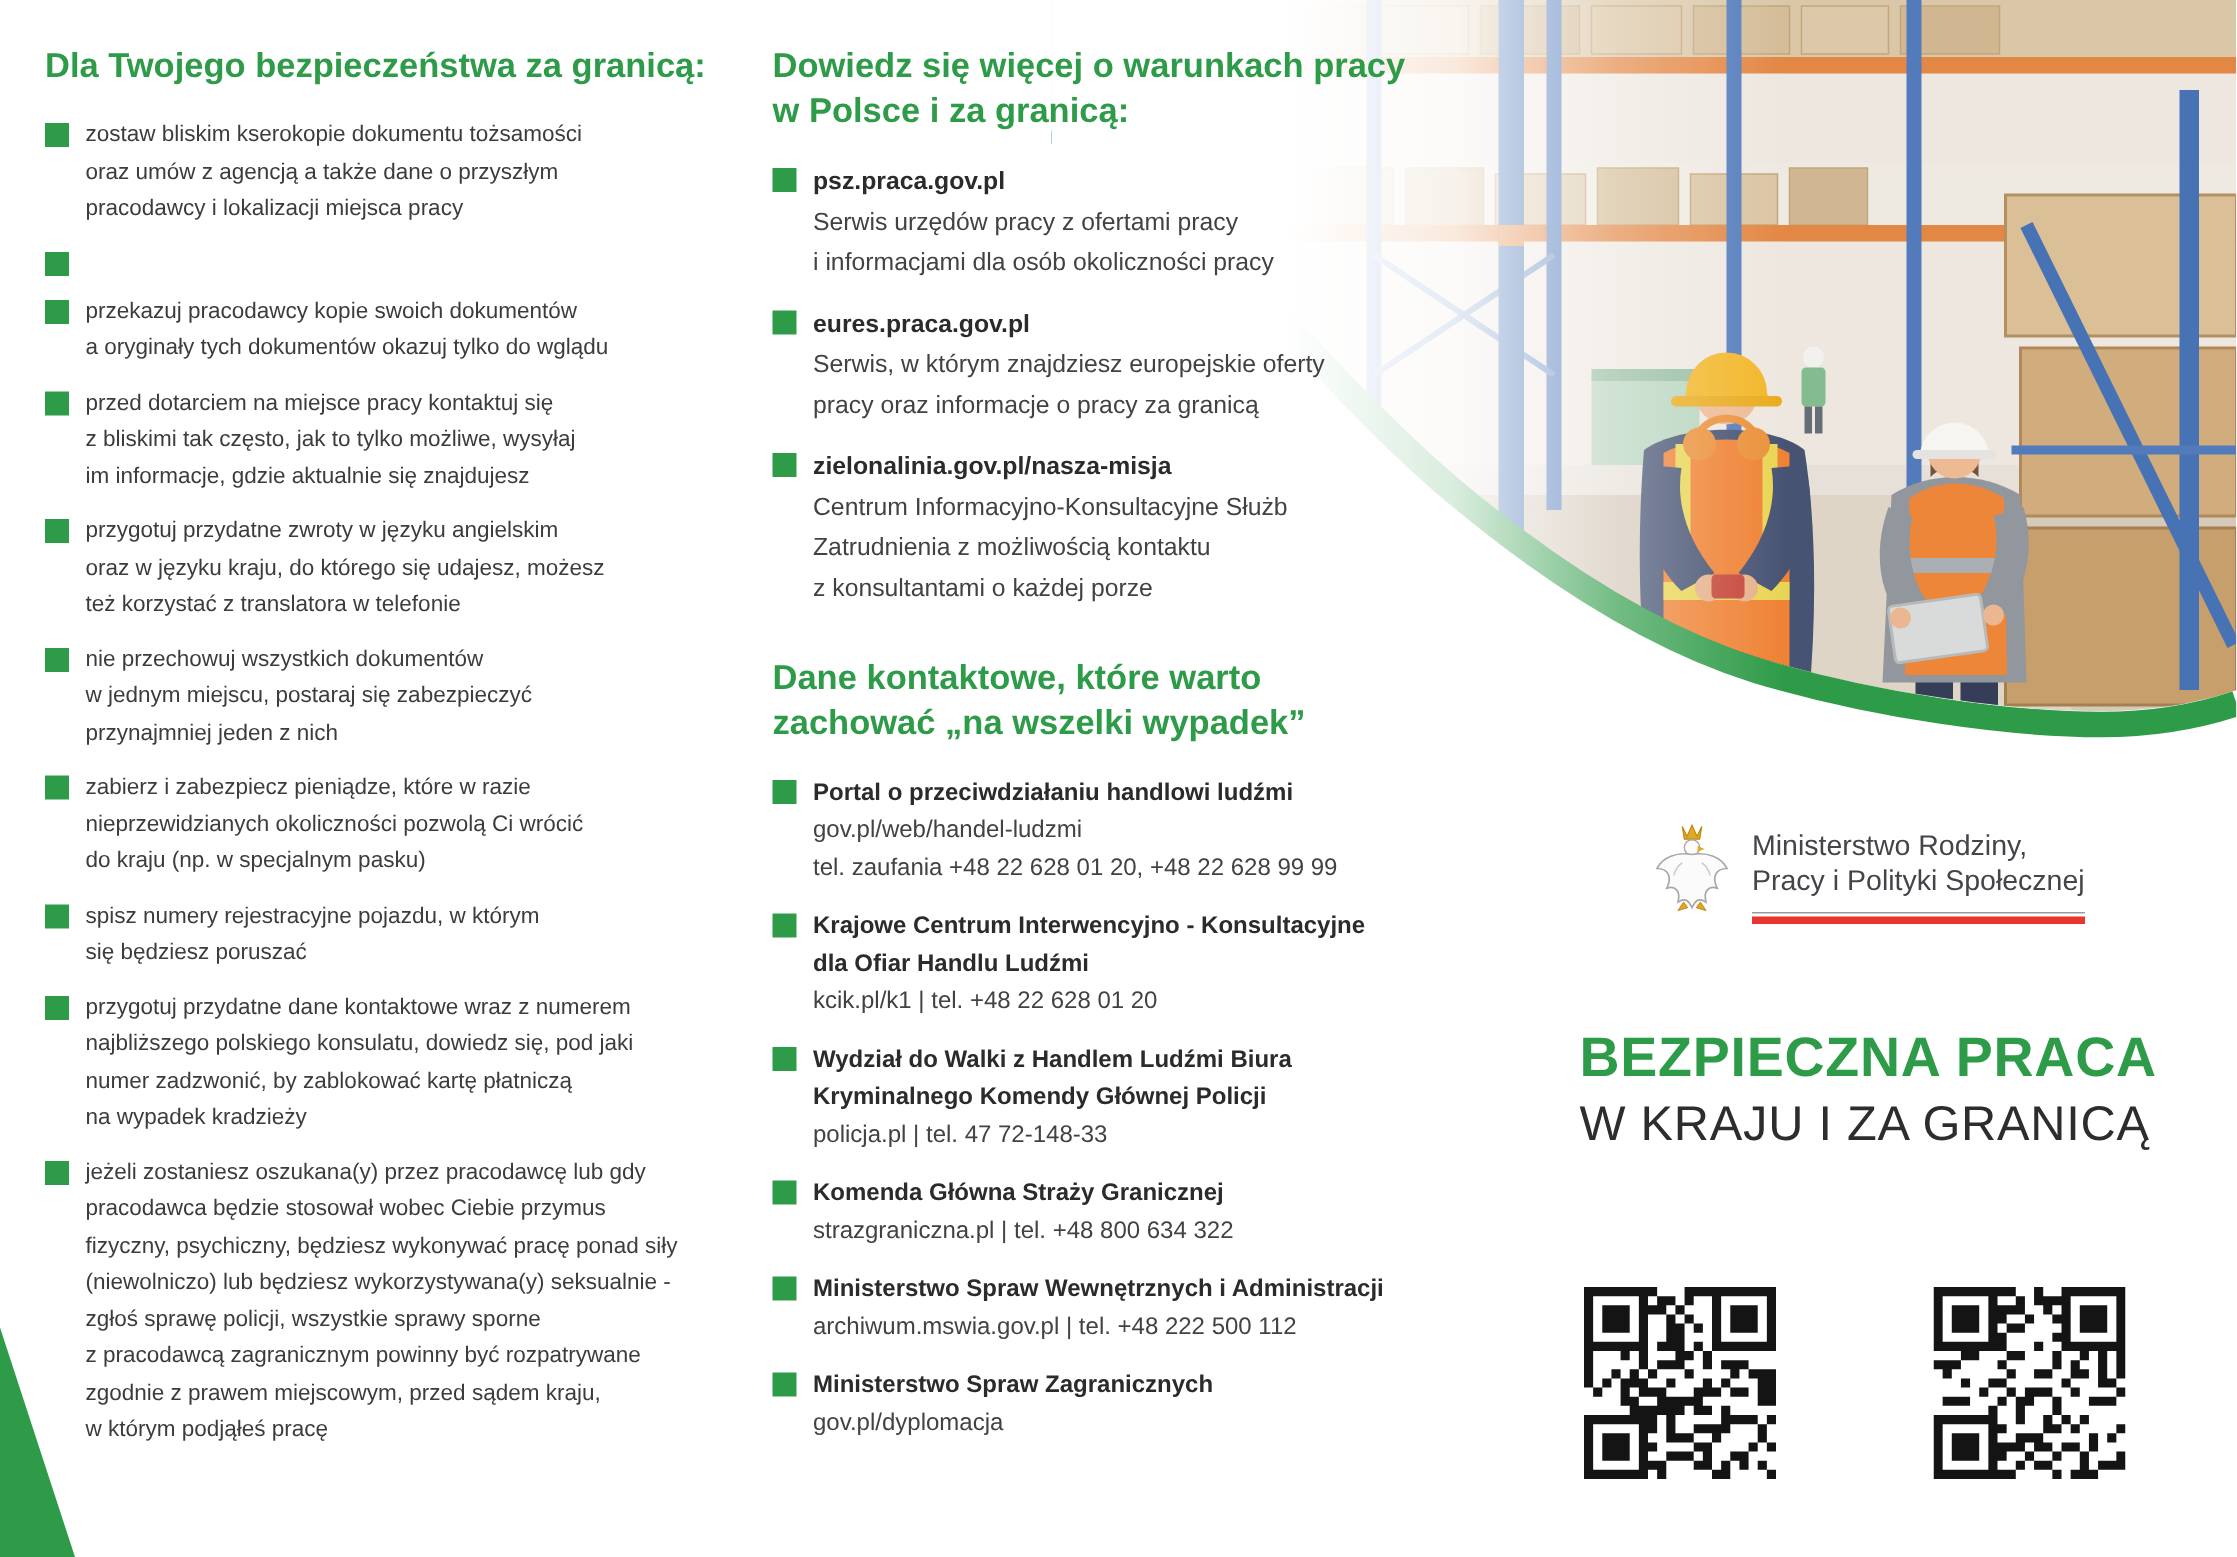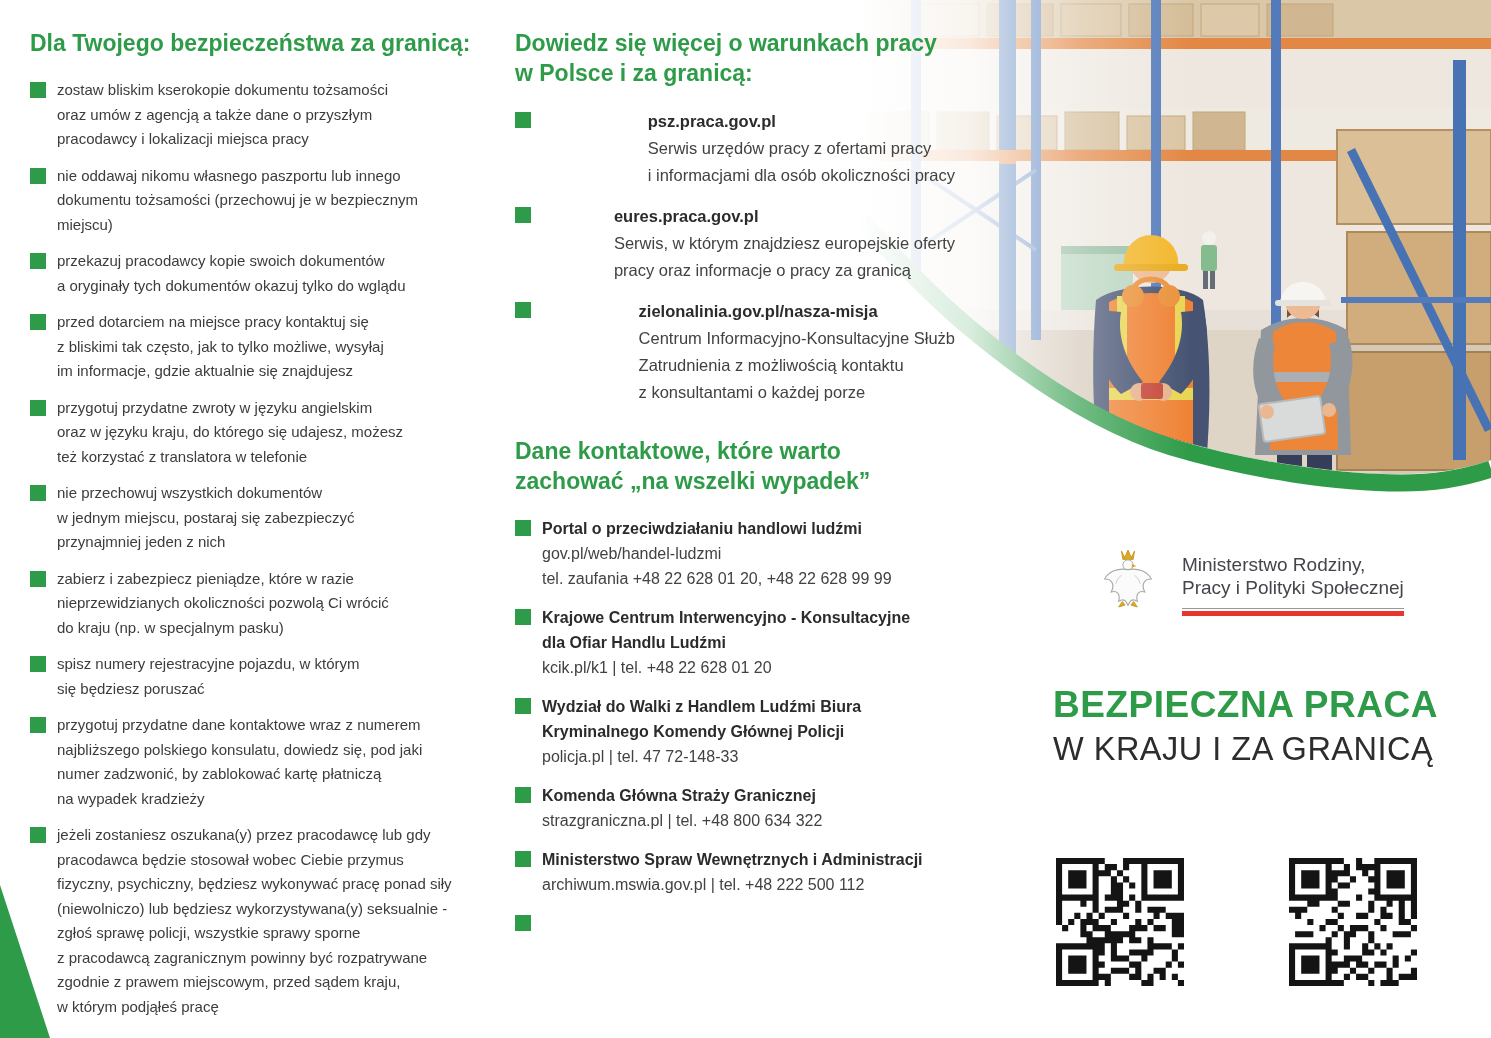--- a/index.html
+++ b/index.html
@@ -15,30 +15,30 @@
   }
   
   .col{position:absolute;z-index:2;}
   .col-left{left:30px;top:28px;width:445px;}
   .col-mid{left:515px;top:28px;width:440px;}
   .h1{font-size:23px;font-weight:700;color:var(--green);line-height:30px;white-space:pre-line;margin:0 0 20px 0;}
   .li{display:flex;gap:11px;margin-bottom:12px;}
   .sq{width:16px;height:16px;background:var(--green);flex:none;margin-top:4px;}
   .t{font-size:15px;line-height:24.5px;color:var(--text);white-space:pre-line;}
   
-  .info .li{margin-bottom:14px;justify-content:space-between;}
+  .info .li{margin-bottom:14px;}
   .it{font-size:16.5px;font-weight:700;color:#2b2b2b;line-height:27px;white-space:pre-line;}
   .id{font-size:16.5px;color:#424242;line-height:27px;white-space:pre-line;}
   .h1-second{margin-top:30px;margin-bottom:20px;}
   
   .contacts .li{margin-bottom:14px;}
   .ct{font-size:16px;font-weight:700;color:#2b2b2b;line-height:25px;white-space:pre-line;}
   .cd{font-size:16px;color:#424242;line-height:25px;white-space:pre-line;}
   
-  .logo{position:absolute;left:1100px;top:545px;display:flex;gap:26px;z-index:2;}
+  .logo{position:absolute;left:1100px;top:545px;display:flex;gap:12px;z-index:2;}
   .logo-text{font-size:19px;color:#43454b;line-height:23px;padding-top:8px;}
   .logo-rule{margin-top:9px;border-top:1px solid #9a9a9a;}
   .logo-redbar{height:5px;background:var(--red);margin-top:2px;}
   .main-title{position:absolute;left:1053px;top:684px;z-index:2;}
   .mt1{font-size:37px;font-weight:700;color:var(--green);letter-spacing:0.5px;line-height:42px;}
   .mt2{font-size:32.5px;font-weight:400;color:var(--dark);letter-spacing:0.5px;line-height:38px;margin-top:4px;}
   .qr{position:absolute;top:858px;width:128px;height:128px;z-index:2;background:#fff;}
   .qr-1{left:1056px;}
   .qr-2{left:1289px;}
   
@@ -174,23 +174,20 @@
   <div class="col col-left">
     <div class="h1">Dla Twojego bezpieczeństwa za granicą:</div>
     <div class="li">
       <span class="sq"></span>
       <span class="t">zostaw bliskim kserokopie dokumentu tożsamości
 oraz umów z agencją a także dane o przyszłym
 pracodawcy i lokalizacji miejsca pracy</span>
     </div>
     <div class="li">
       <span class="sq"></span>
-      <span class="t">nie oddawaj nikomu własnego paszportu lub innego
-dokumentu tożsamości (przechowuj je w bezpiecznym
-miejscu)</span>
     </div>
     <div class="li">
       <span class="sq"></span>
       <span class="t">przekazuj pracodawcy kopie swoich dokumentów
 a oryginały tych dokumentów okazuj tylko do wglądu</span>
     </div>
     <div class="li">
       <span class="sq"></span>
       <span class="t">przed dotarciem na miejsce pracy kontaktuj się
 z bliskimi tak często, jak to tylko możliwe, wysyłaj
@@ -308,20 +305,24 @@
       </div>
       <div class="li">
         <span class="sq"></span>
         <span>
           <span class="ct">Ministerstwo Spraw Wewnętrznych i Administracji</span><br>
           <span class="cd">archiwum.mswia.gov.pl   |   tel. +48 222 500 112</span>
         </span>
       </div>
       <div class="li">
         <span class="sq"></span>
+        <span>
+          <span class="ct">Ministerstwo Spraw Zagranicznych</span><br>
+          <span class="cd">gov.pl/dyplomacja</span>
+        </span>
       </div>
     </div>
   </div>
 
   <div class="logo">
     <svg width="56" height="68" viewBox="0 0 60 68" aria-hidden="true">
       <polygon points="23,4 26.5,11 30,3 33.5,11 37,4 35.5,13 24.5,13" fill="#e0a91f" stroke="#b9880f" stroke-width="0.8"></polygon>
       <circle cx="30" cy="19" r="5.5" fill="#fbfbfb" stroke="#a8a8a8" stroke-width="1"></circle>
       <polygon points="34,18 39,20 34,22" fill="#e0a91f"></polygon>
       <path d="M30,24 C19,22 9,26 5,34 C13,34 16,40 12,48 C18,46 22,50 20,58 C26,54 28,58 30,62 C32,58 34,54 40,58 C38,50 42,46 48,48 C44,40 47,34 55,34 C51,26 41,22 30,24 Z" fill="#fbfbfb" stroke="#a8a8a8" stroke-width="1.2"></path>

